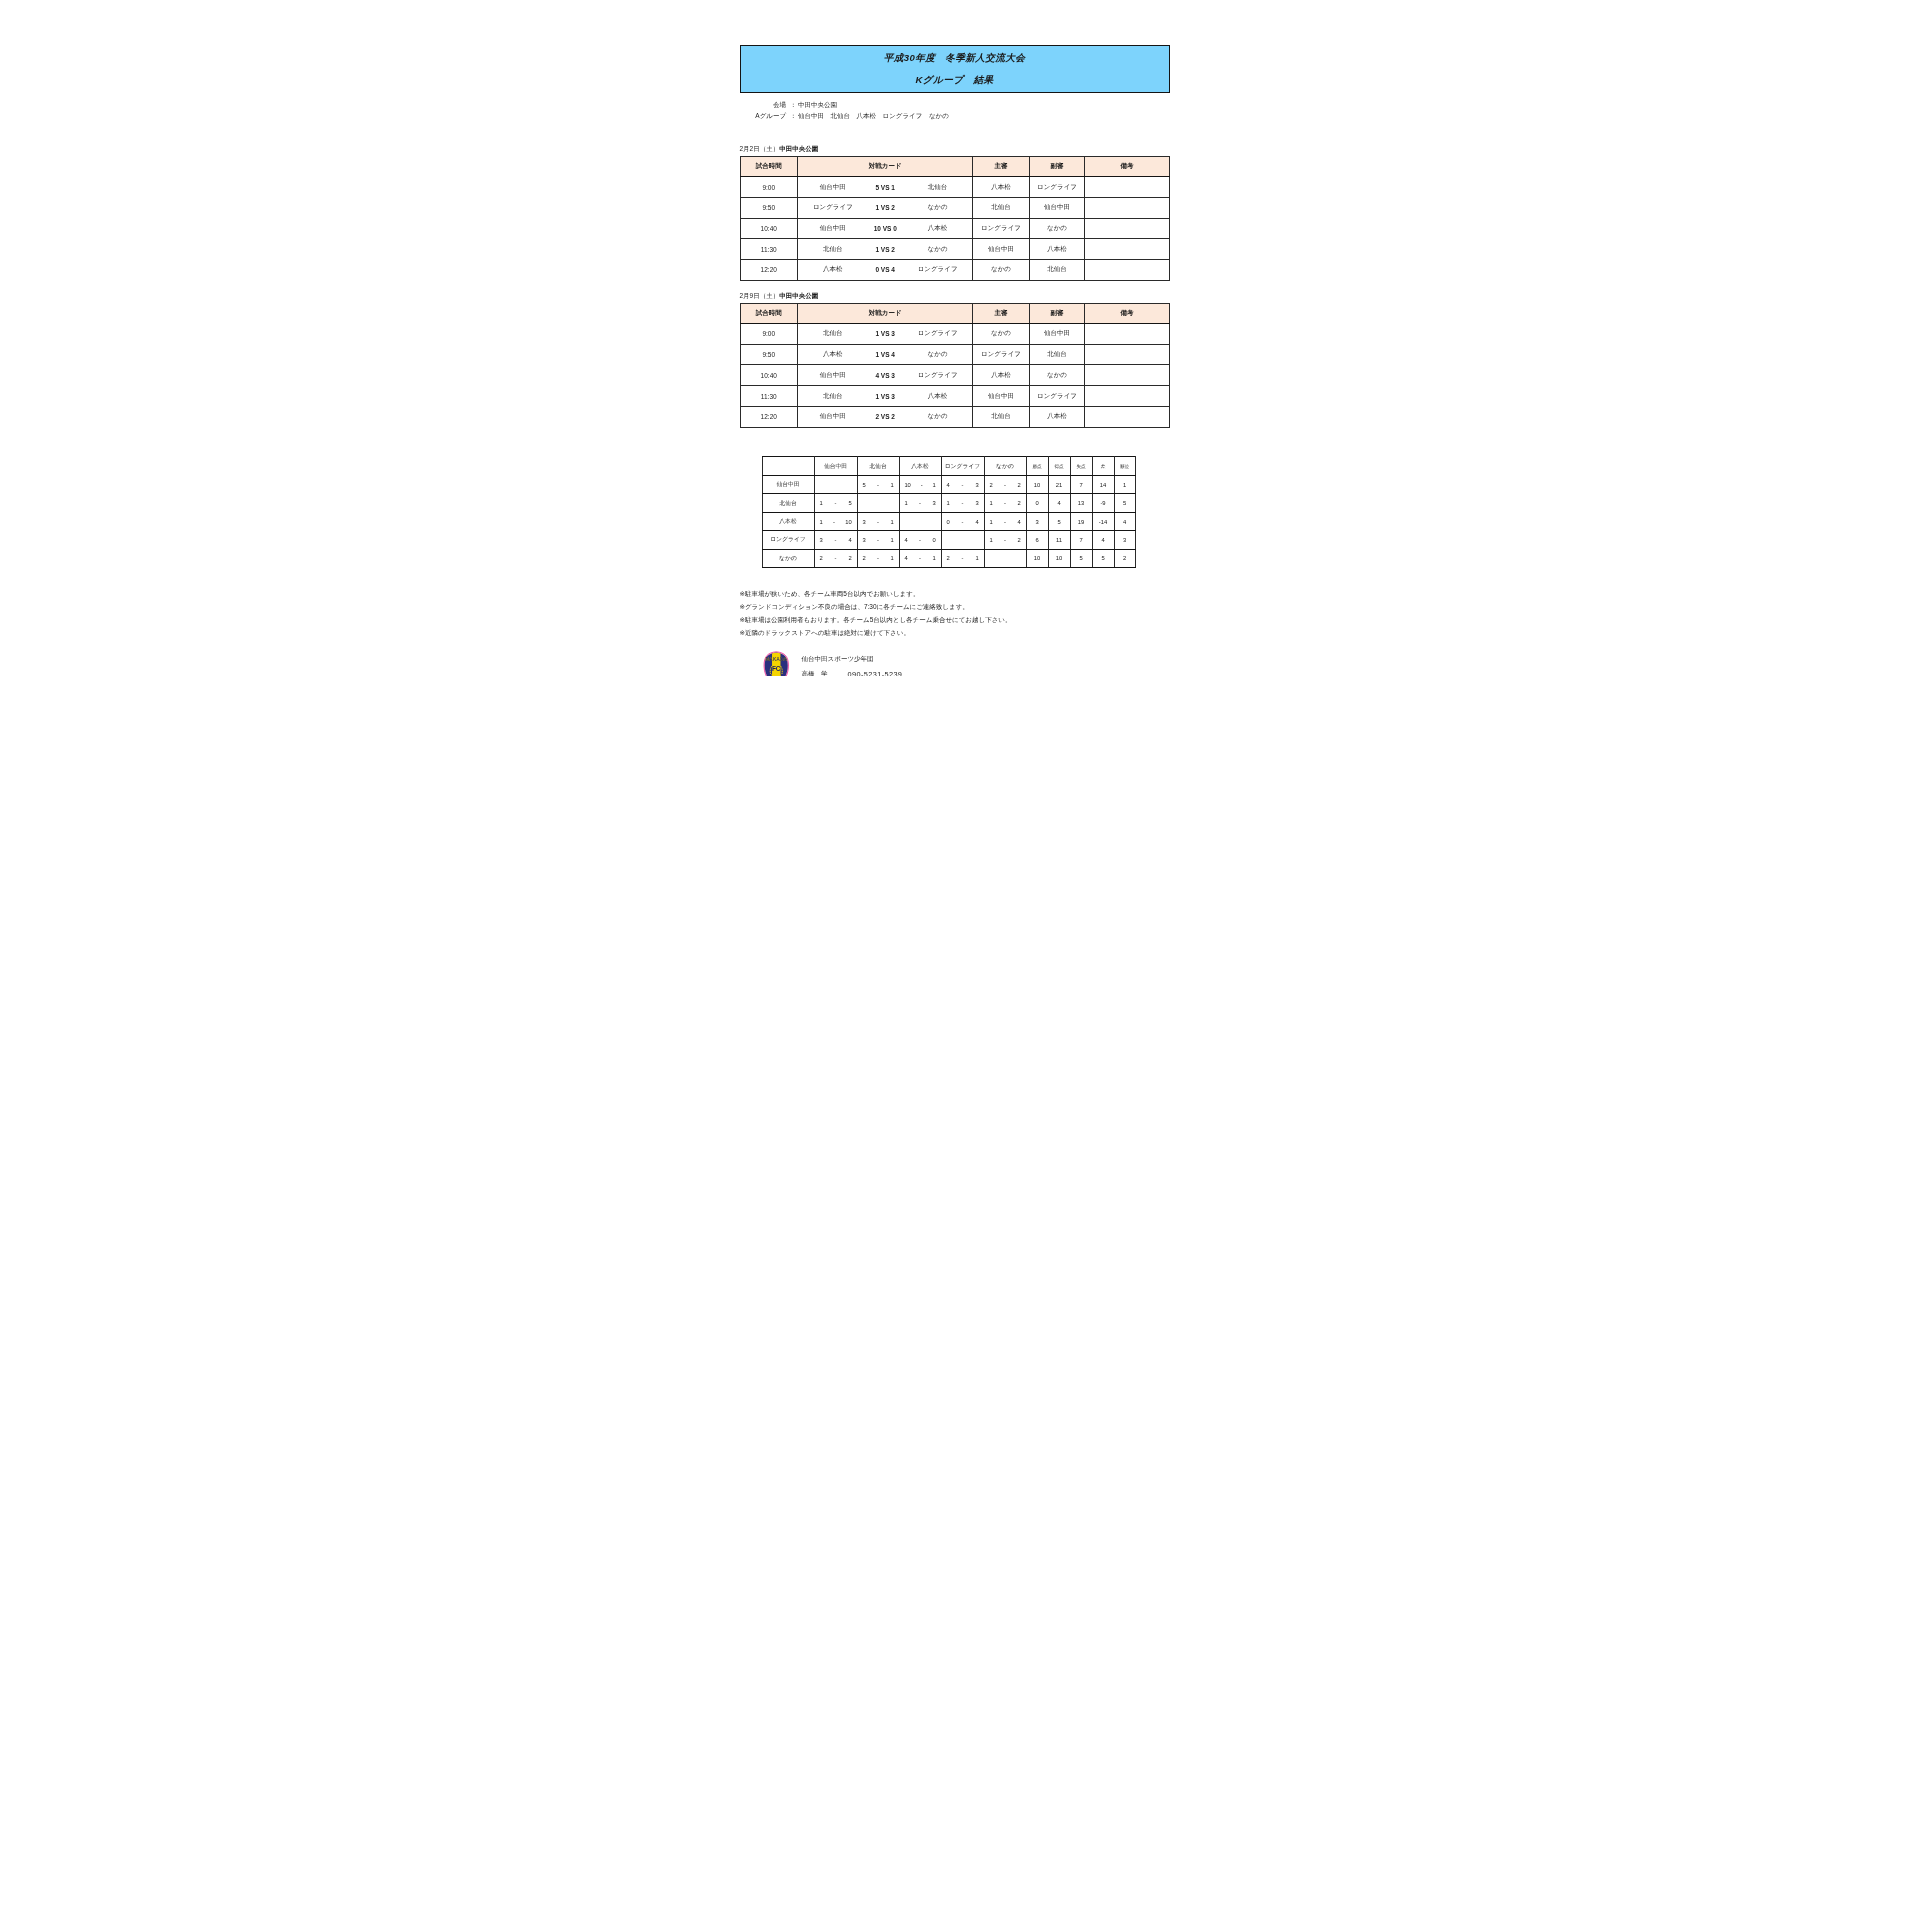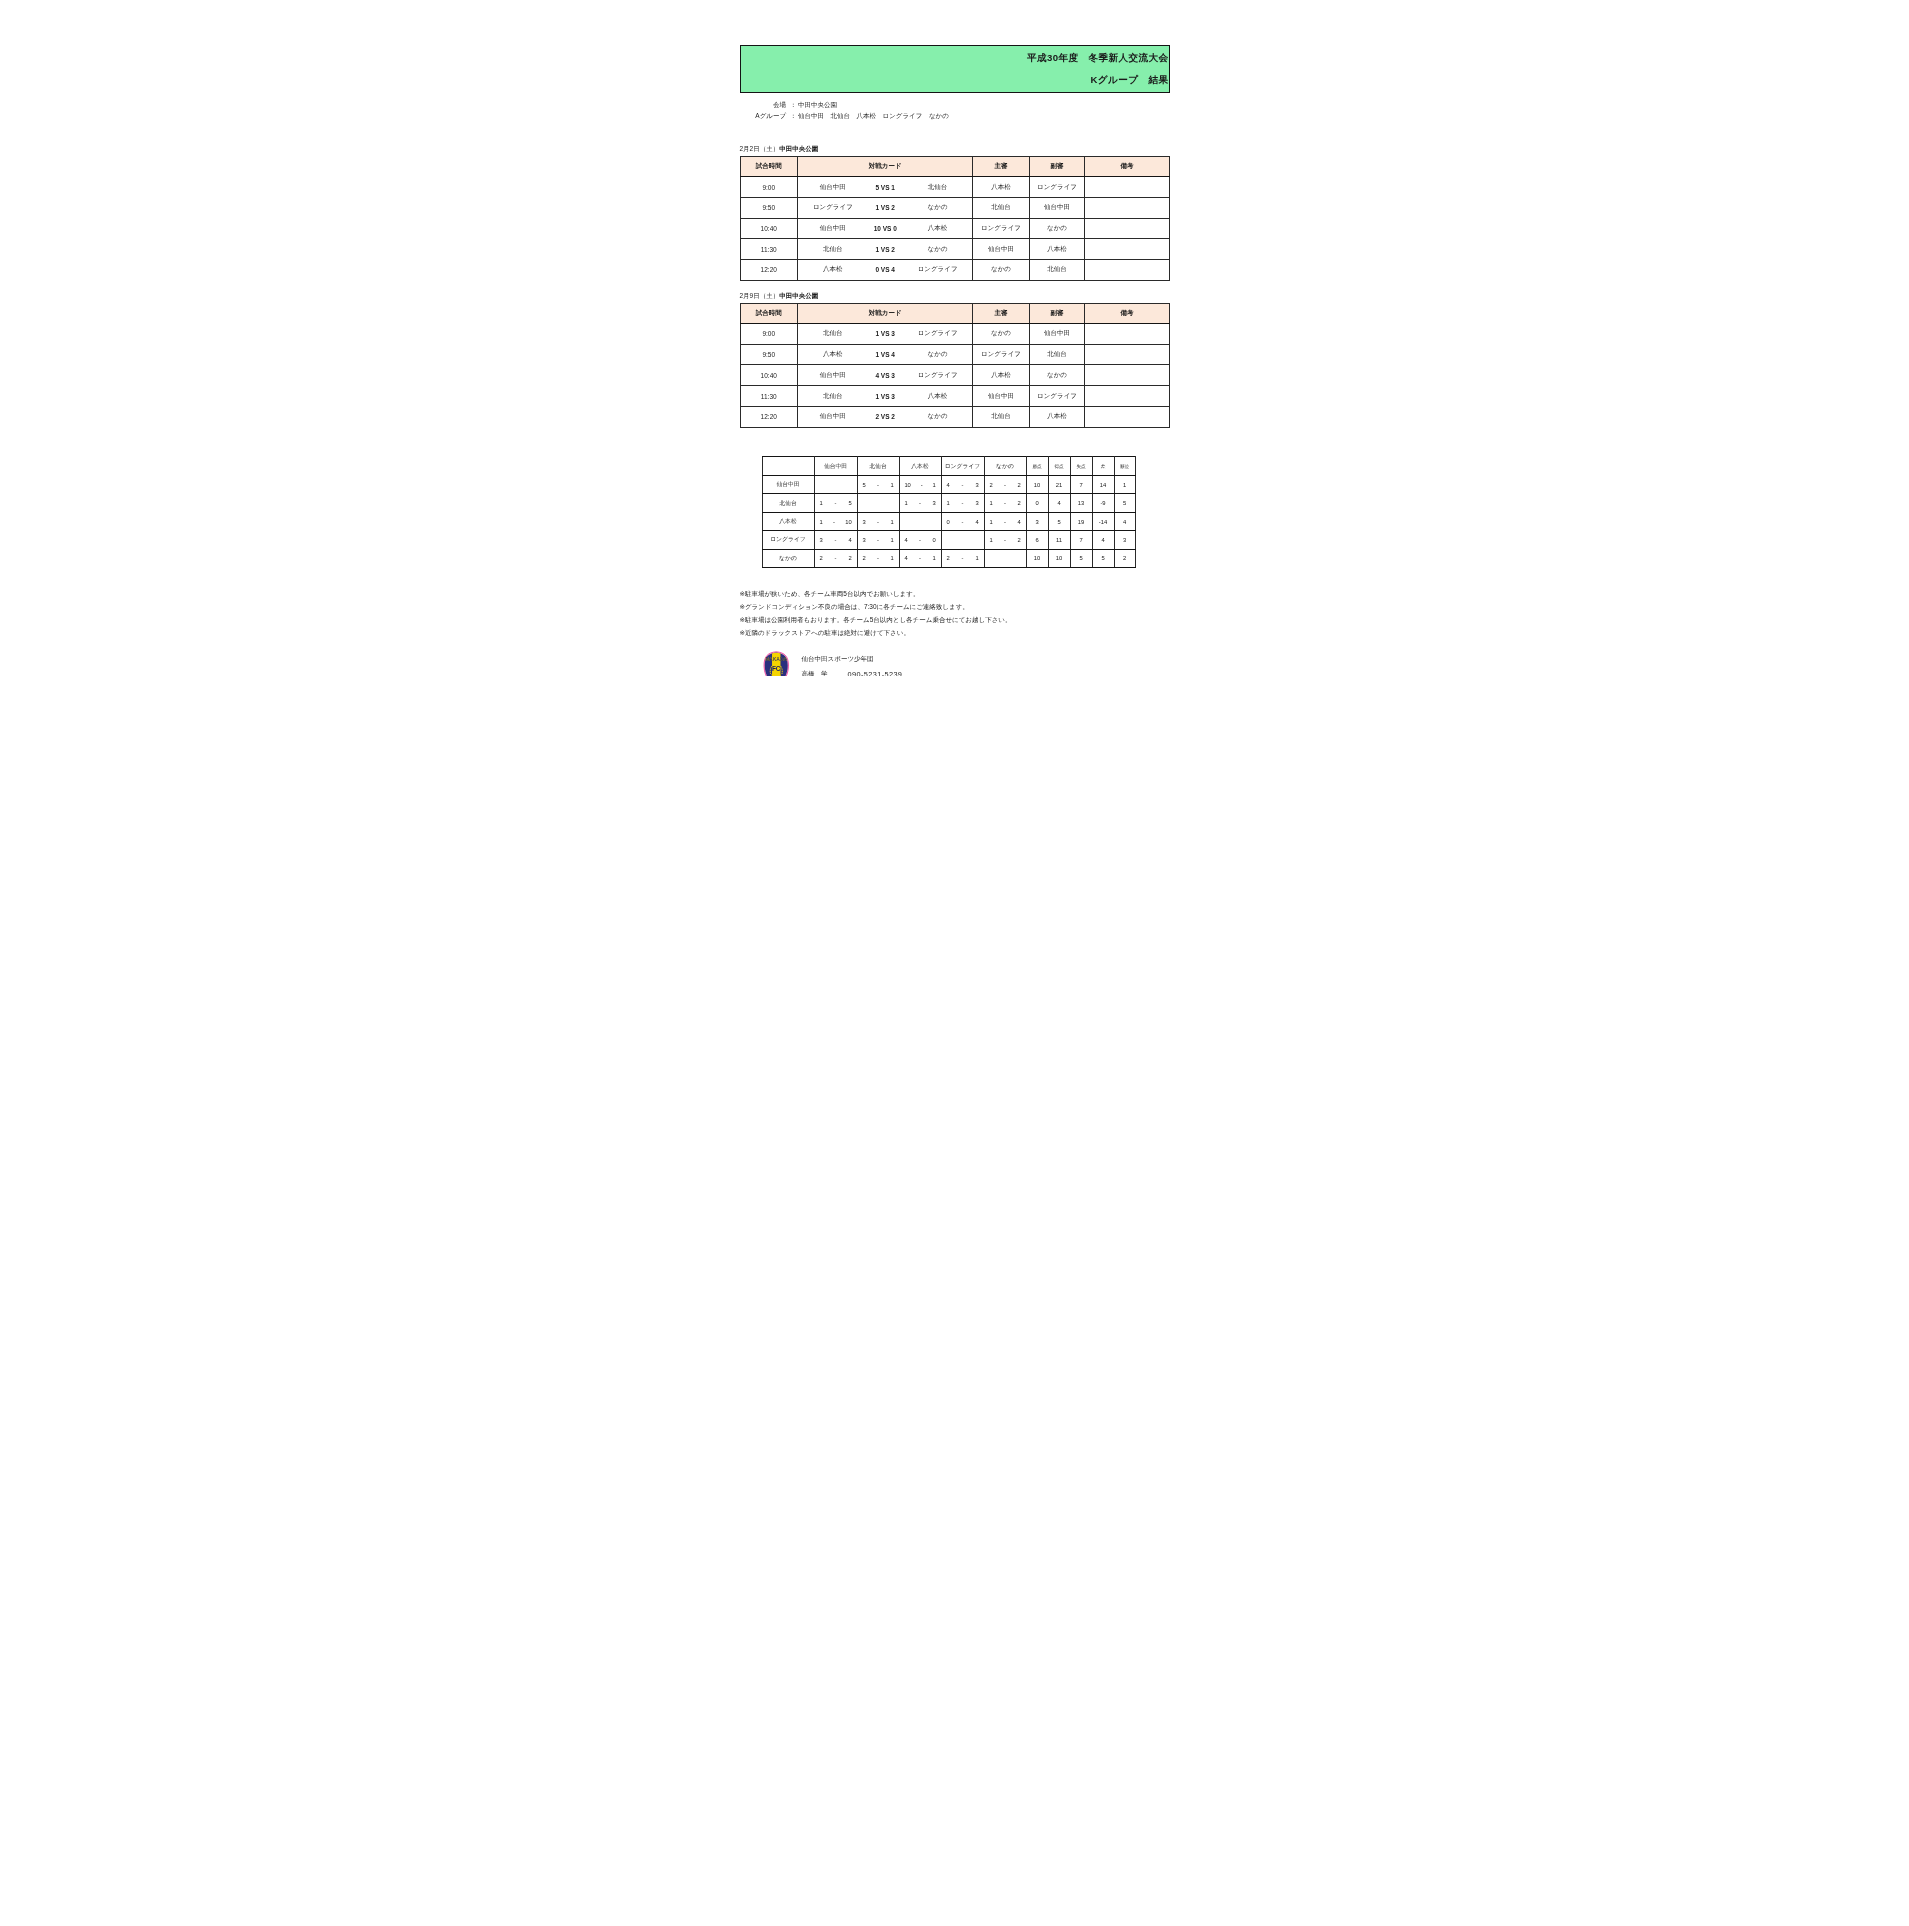--- a/index.html
+++ b/index.html
@@ -5,22 +5,22 @@
   html,body{margin:0;padding:0;background:#ffffff;}
   .page{
     width:478px;height:676px;margin:0 auto;background:#ffffff;
     font-family:"Liberation Sans","DejaVu Sans",sans-serif;color:#1a1a1a;
     position:relative;overflow:hidden;
   }
   .content{padding:0 24px;}
 
   
   .title-box{
-    margin-top:45px;border:1.2px solid #141414;background:#86efac;
-    text-align:right;padding:6.2px 0 7px;
+    margin-top:45px;border:1.2px solid #141414;background:#7dd3fc;
+    text-align:center;padding:6.2px 0 7px;font-style:italic;
   }
   .title-line{font-size:9.6px;font-weight:bold;line-height:1.2;letter-spacing:0.4px;}
   .title-line + .title-line{margin-top:10px;}
 
   
   .meta{margin-top:5.4px;font-size:6.5px;}
   .meta-row{display:flex;align-items:center;line-height:11.6px;}
   .meta-label{width:57px;display:flex;justify-content:flex-end;}
   .meta-label .sep{margin-left:3.9px;}
   .meta-value{margin-left:1.5px;white-space:pre;}

